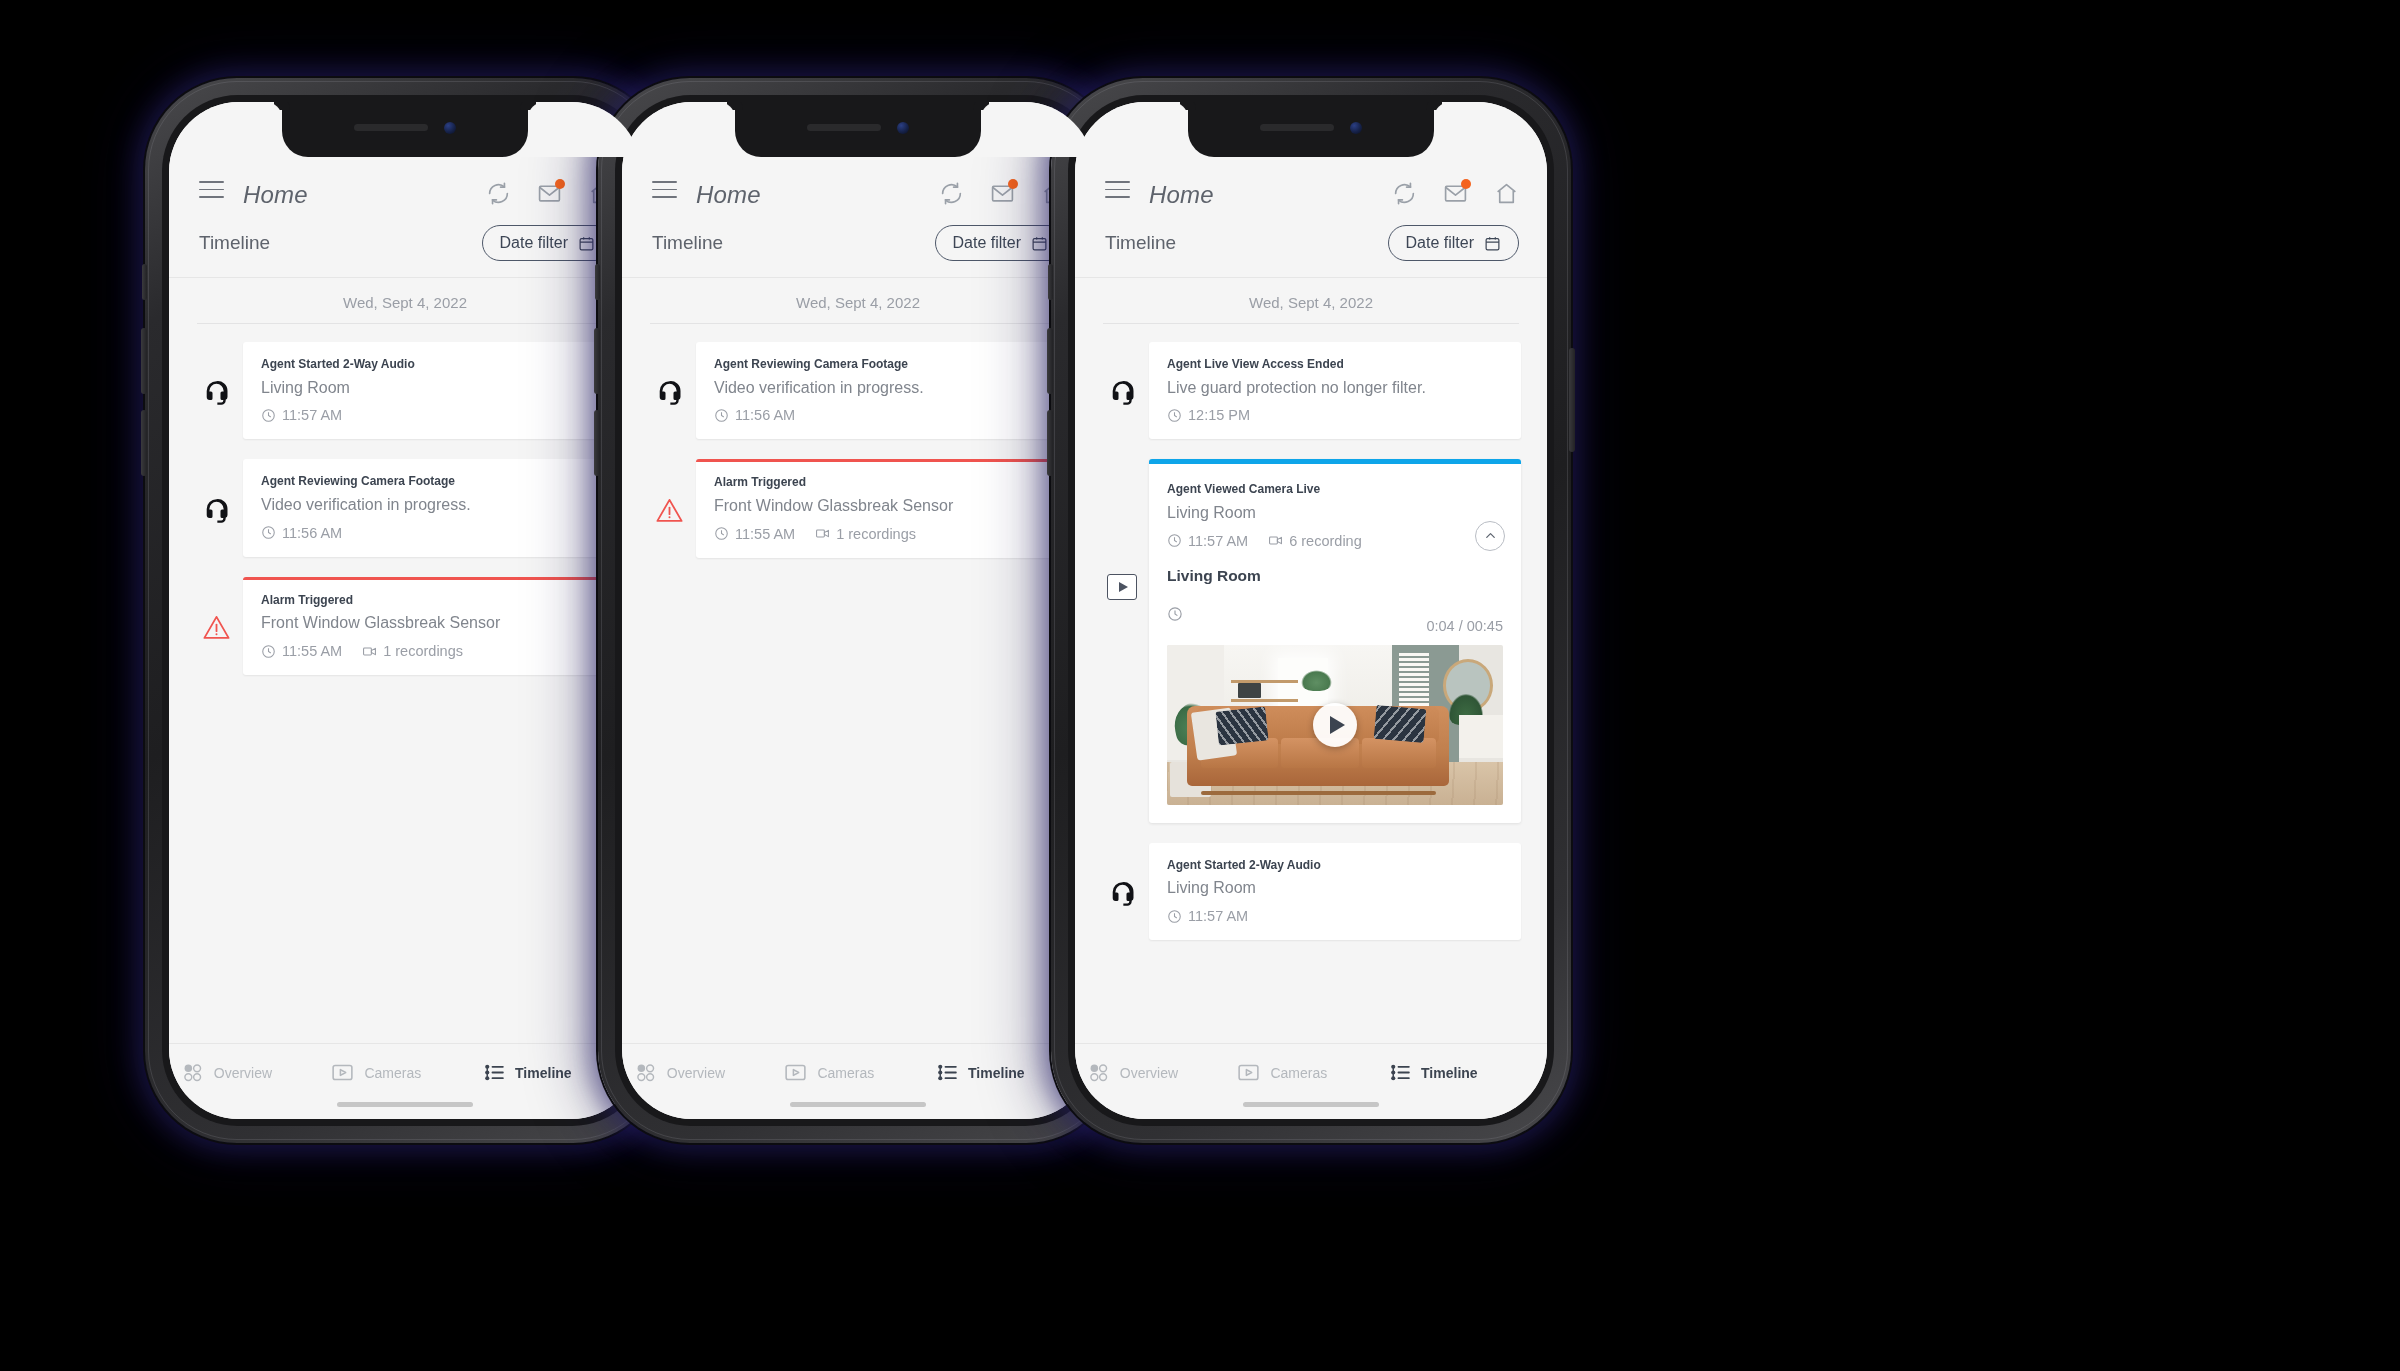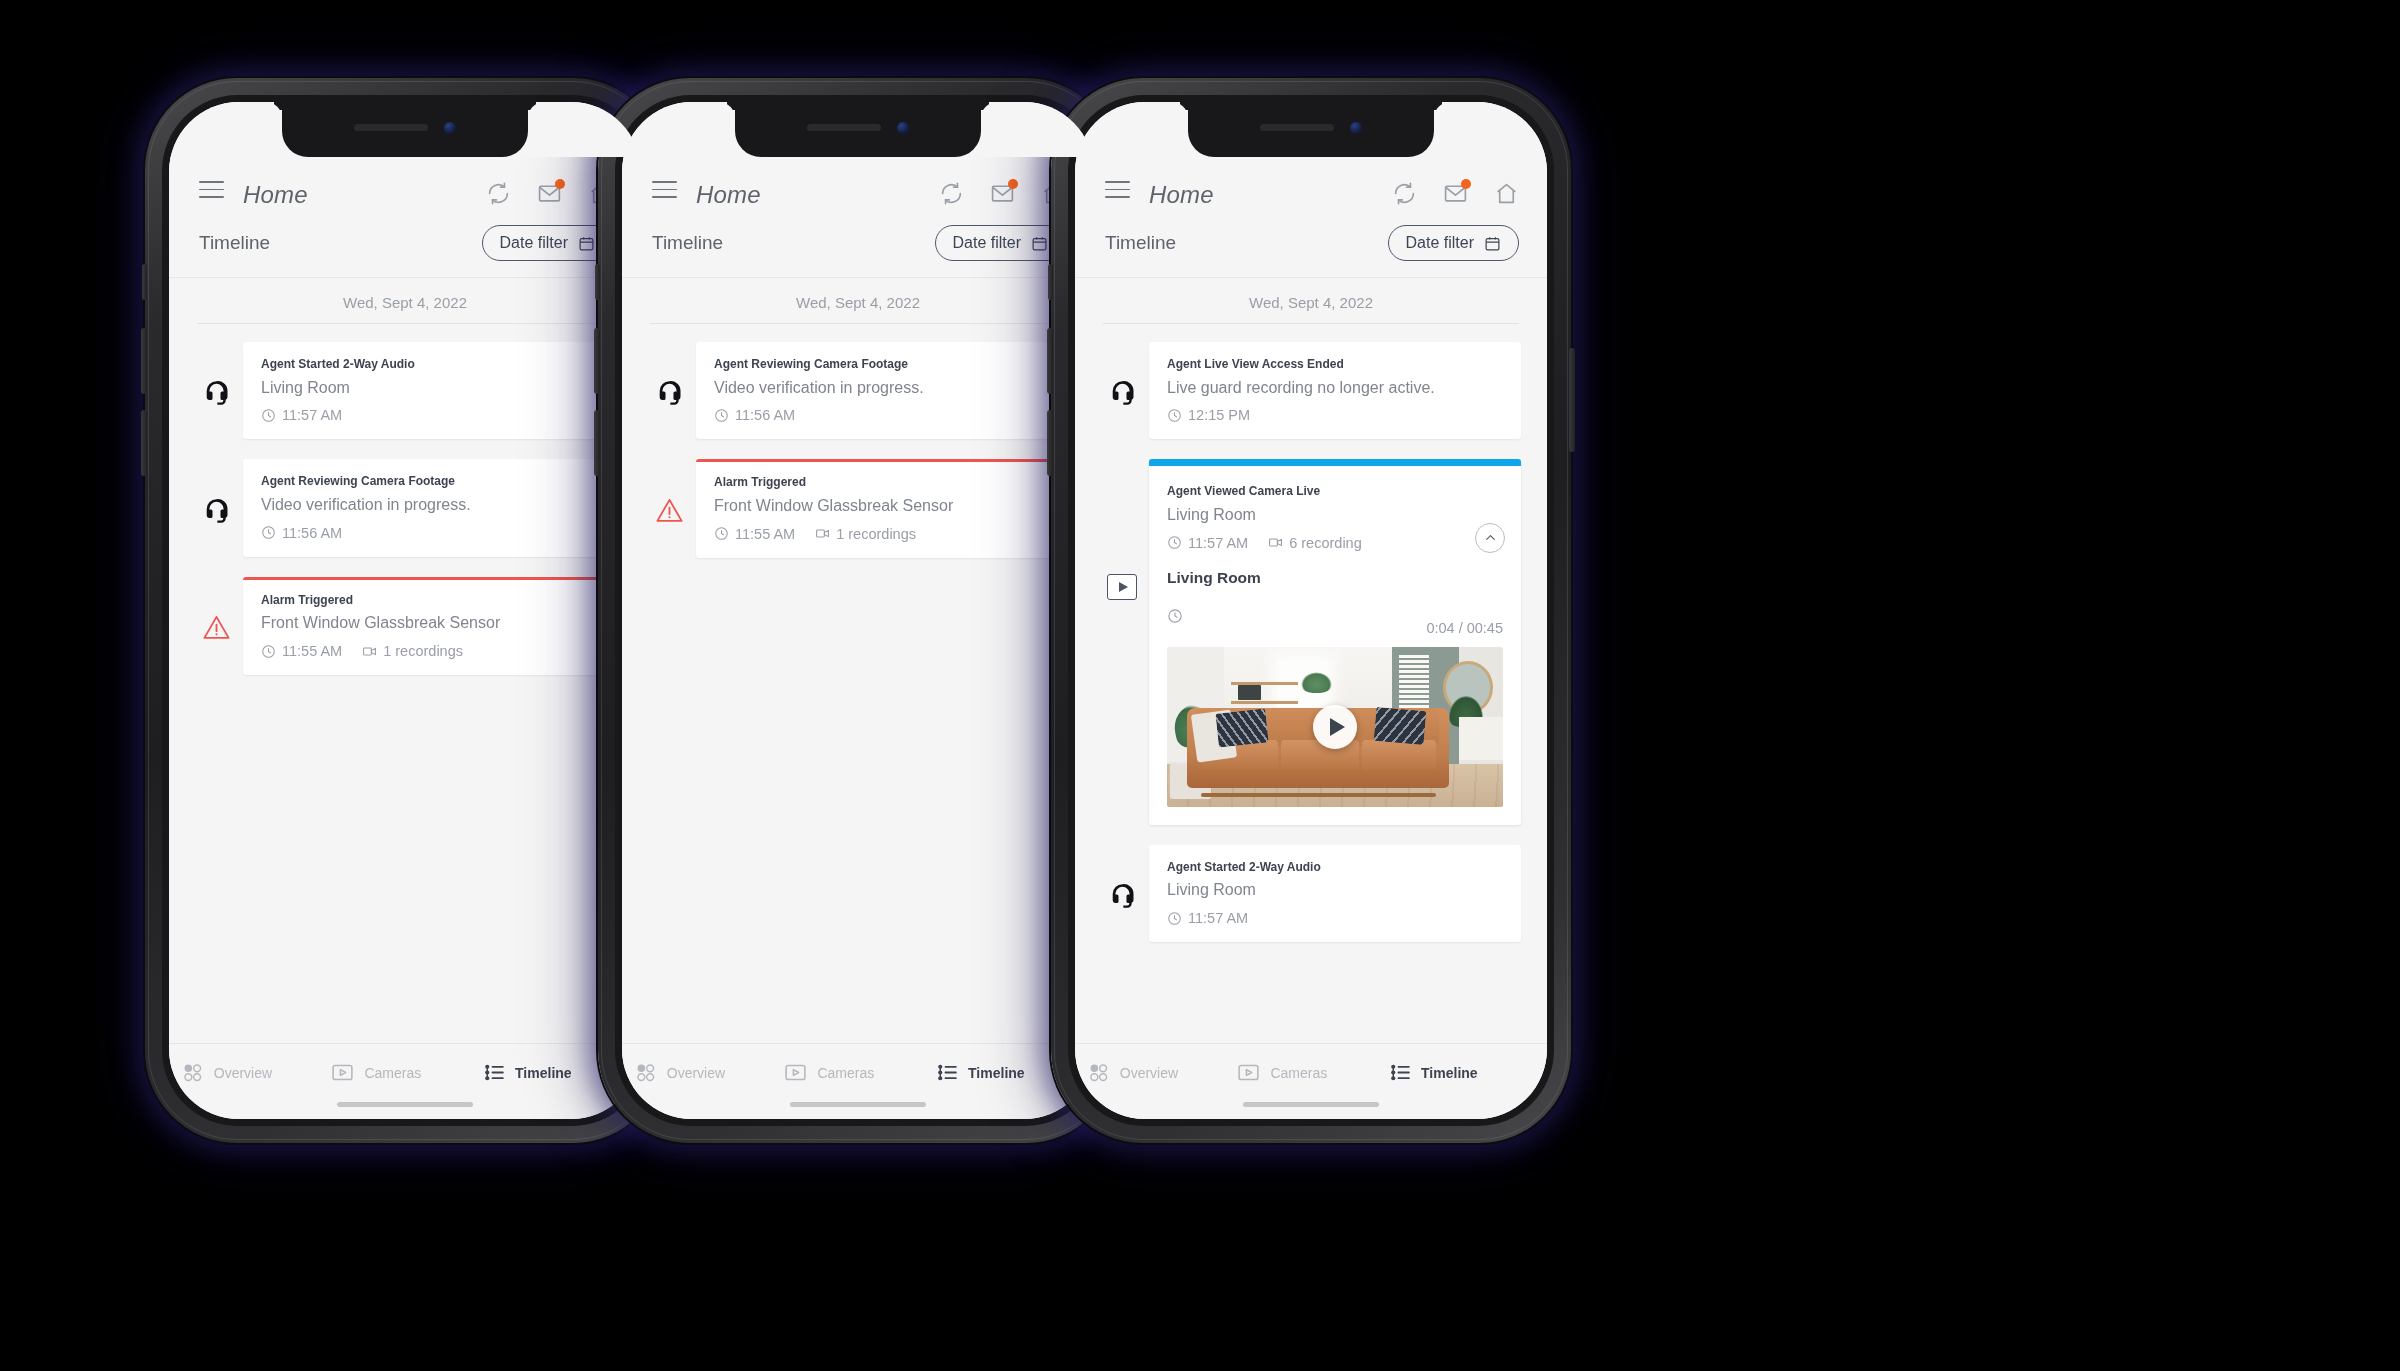--- a/index.html
+++ b/index.html
@@ -275,21 +275,21 @@
 
   .event-card {
     flex: 1 1 auto;
     background: #ffffff;
     border-radius: 3px;
     padding: 15px 18px 16px 18px;
     box-shadow: 0 1px 2px rgba(0,0,0,0.07);
   }
   .event-card.alarm { border-top: 3.5px solid #f0544f; padding-top: 13px; }
   .event-card.expanded {
-    border-top: 7px solid #0ea5e9;
+    border-top: 5px solid #0ea5e9;
     padding: 0;
     box-shadow: 0 1px 3px rgba(0,0,0,0.09);
   }
 
   .event-title {
     font-size: 12px;
     font-weight: 700;
     color: #3c4450;
     line-height: 1.3;
   }
@@ -913,21 +913,21 @@
           <div class="date-rule"></div>
 
           <div class="event-row">
             <div class="event-icon">
               <svg viewBox="0 0 24 24" fill="#111216">
                 <path d="M12 2.6a8.1 8.1 0 0 0-8.1 8.1v5.1a2.4 2.4 0 0 0 2.4 2.4h1.1a1.3 1.3 0 0 0 1.3-1.3v-4.4a1.3 1.3 0 0 0-1.3-1.3H6.1v-.5a5.9 5.9 0 0 1 11.8 0v.5h-1.3a1.3 1.3 0 0 0-1.3 1.3v4.4a1.3 1.3 0 0 0 1.3 1.3h1v.4a1.6 1.6 0 0 1-1.6 1.6h-3.3v2h3.3a3.6 3.6 0 0 0 3.6-3.6v-.6a2.4 2.4 0 0 0 1.5-2.2v-5.1A8.1 8.1 0 0 0 12 2.6z"></path>
               </svg>
             </div>
             <div class="event-card">
               <div class="event-title">Agent Live View Access Ended</div>
-              <div class="event-sub">Live guard recording no longer active.</div>
+              <div class="event-sub">Live guard protection no longer filter.</div>
               <div class="event-meta">
                 <div class="meta-item">
                   <svg viewBox="0 0 24 24" fill="none" stroke="currentColor" stroke-width="1.7">
                     <circle cx="12" cy="12" r="9.2"></circle>
                       <polyline points="12 6.6 12 12 15.6 14.4"></polyline>
                   </svg>
                   <span>12:15 PM</span>
                 </div>
               </div>
             </div>

